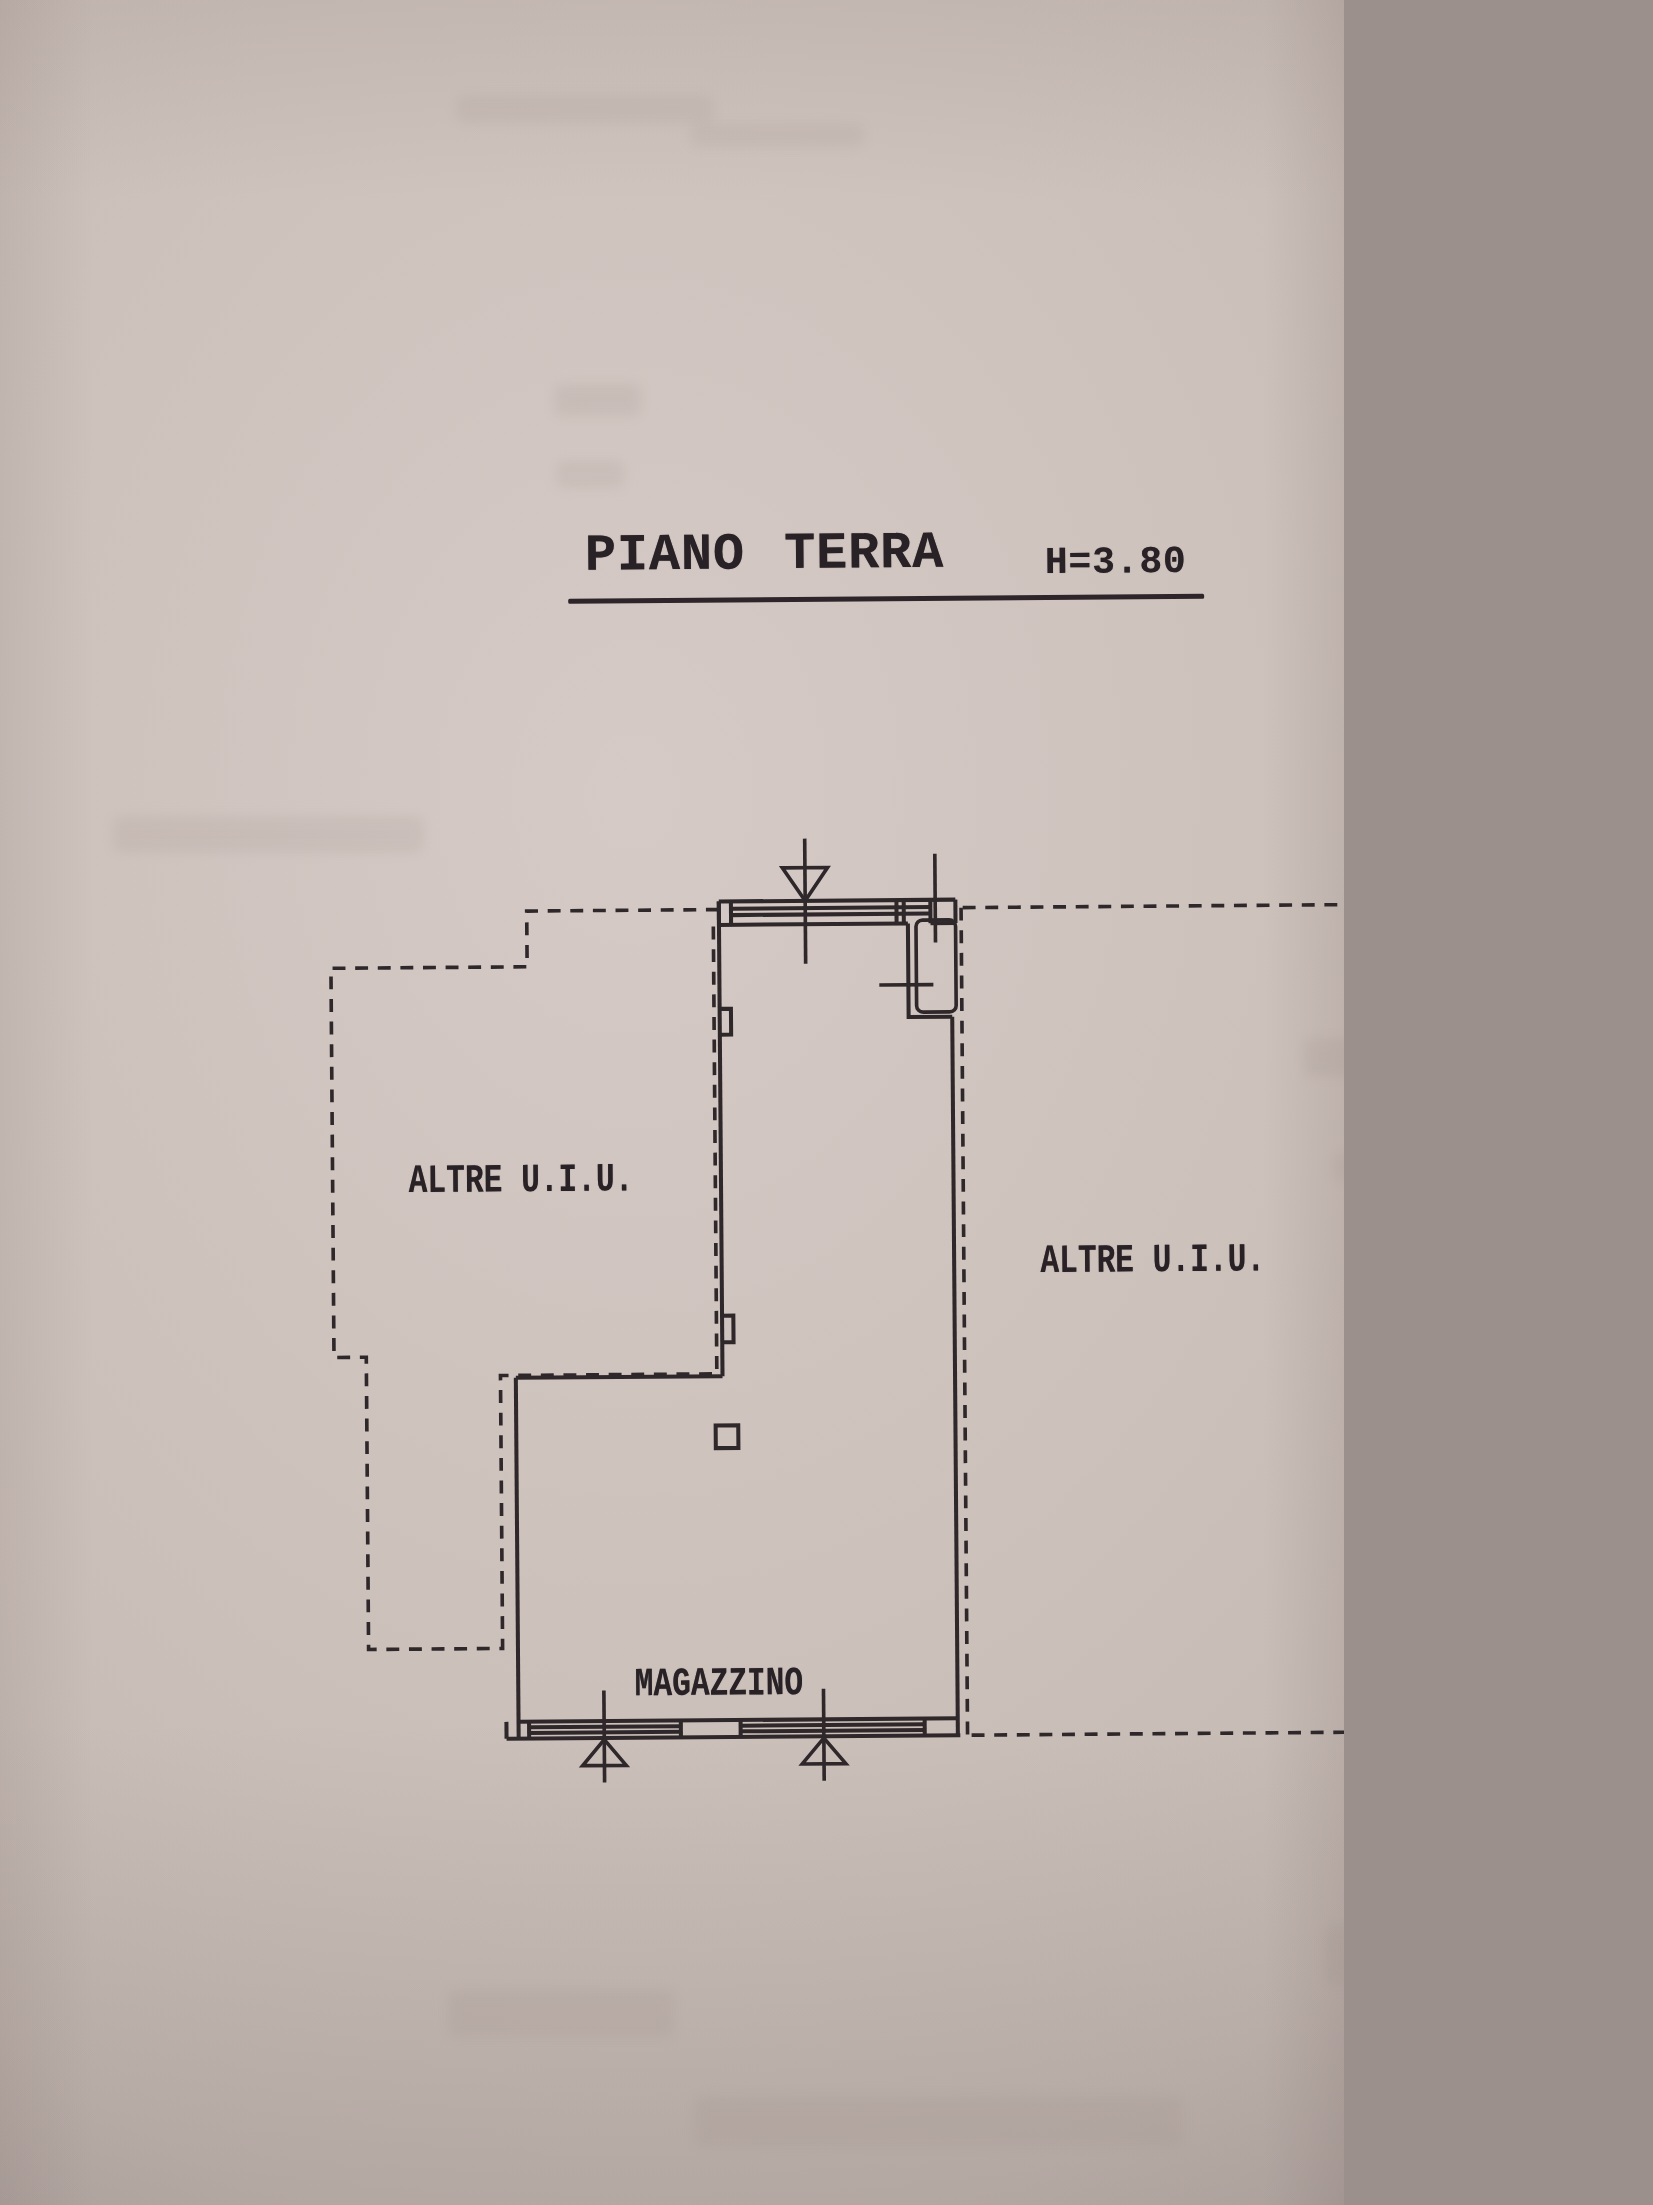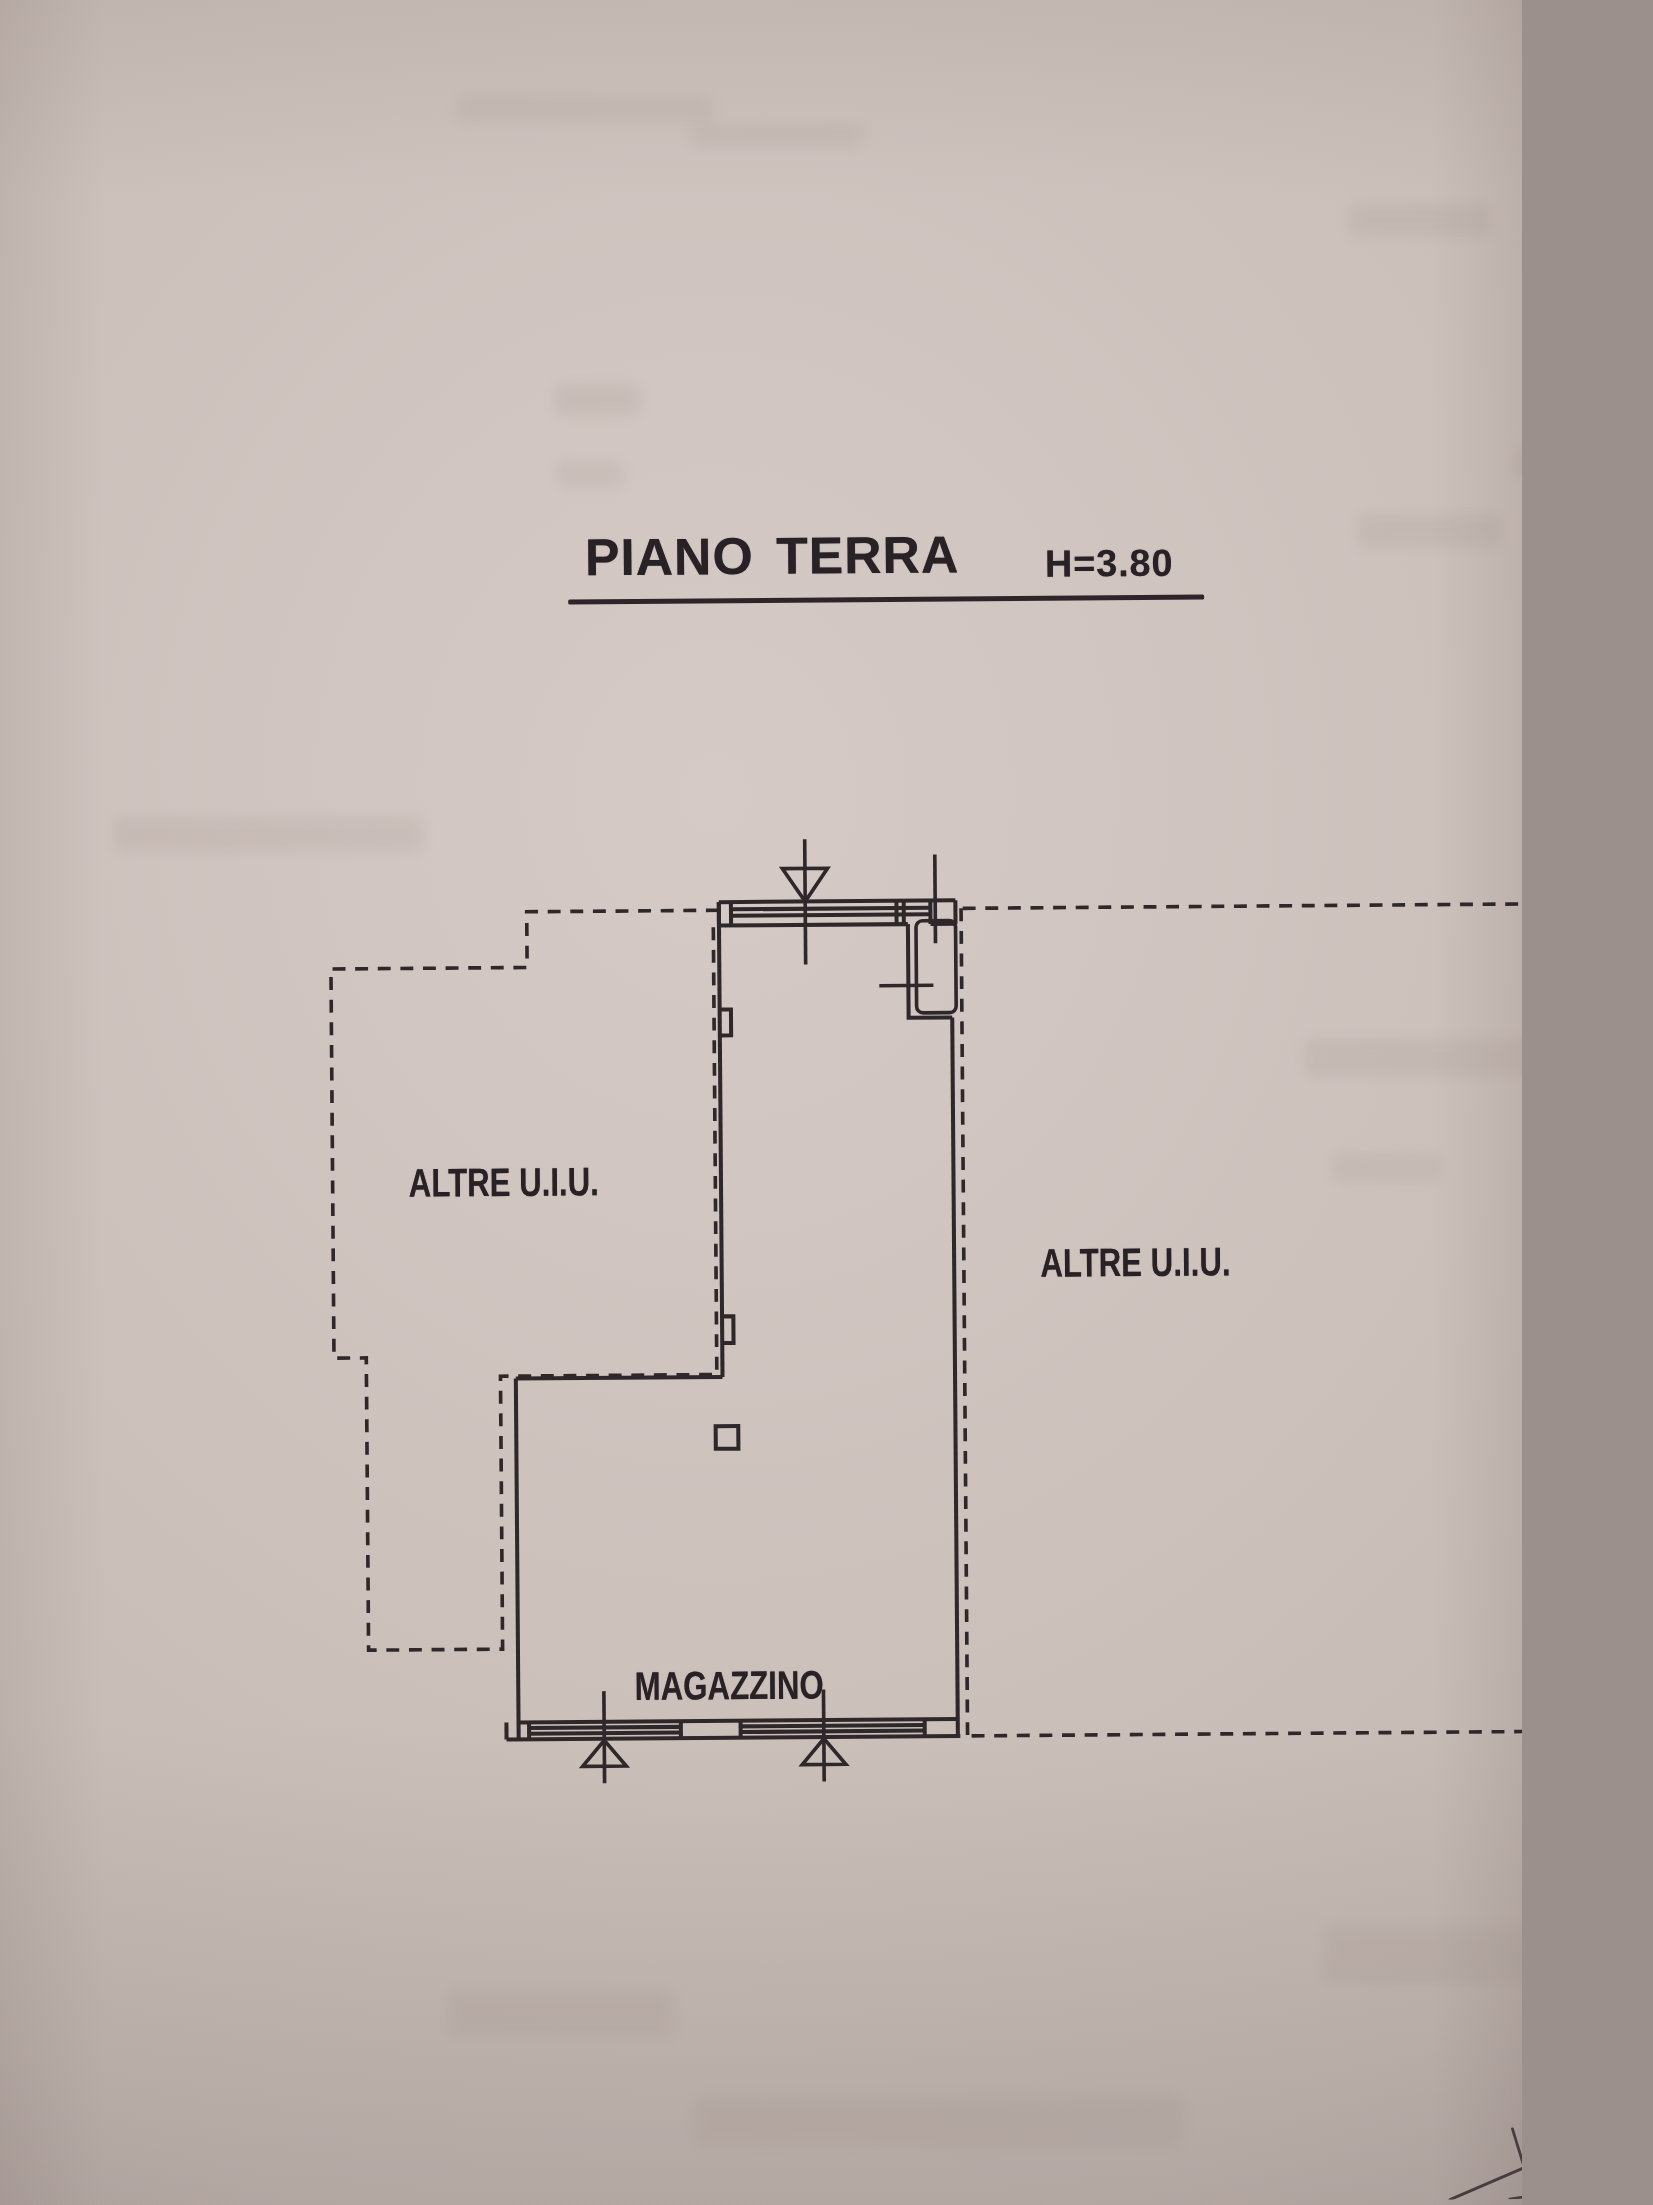--- a/index.html
+++ b/index.html
@@ -1,18 +1,18 @@
 <!DOCTYPE html>
 <html style="font-size:13px"><head>
 <meta charset="utf-8">
 <style>
   html,body{margin:0;padding:0;background:#9c908c;}
   #stage{
-    position:relative; width:1522px; height:2205px; overflow:hidden;
-    font-family:Liberation Sans, sans-serif;
+    position:relative; width:1344px; height:2205px; overflow:hidden;
+    font-family:Liberation Mono, monospace;
   }
   
   #paper{
     position:absolute; inset:0;
     background:
       linear-gradient(90deg, rgba(92,76,72,.10) 0%, rgba(92,76,72,0) 7%, rgba(92,76,72,0) 94%, rgba(92,76,72,.12) 100%),
       linear-gradient(180deg, rgba(110,94,89,.10) 0%, rgba(110,94,89,0) 9%, rgba(110,94,89,0) 78%, rgba(80,66,63,.14) 100%),
       radial-gradient(ellipse 125% 95% at 47% 36%, #d5cac5 0%, #ccc0bb 44%, #c4b8b3 70%, #ab9f9b 100%);
   }
   .smudge{

